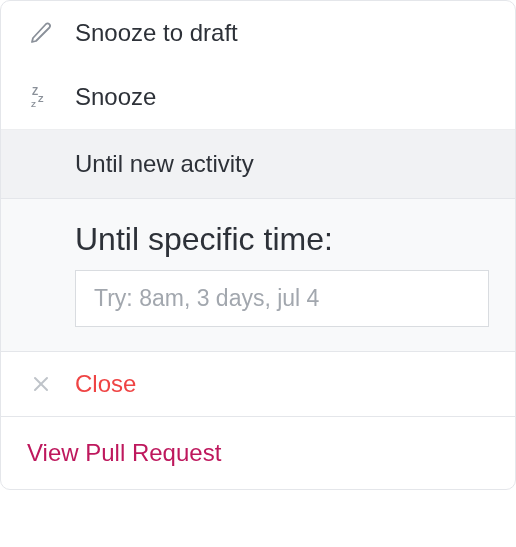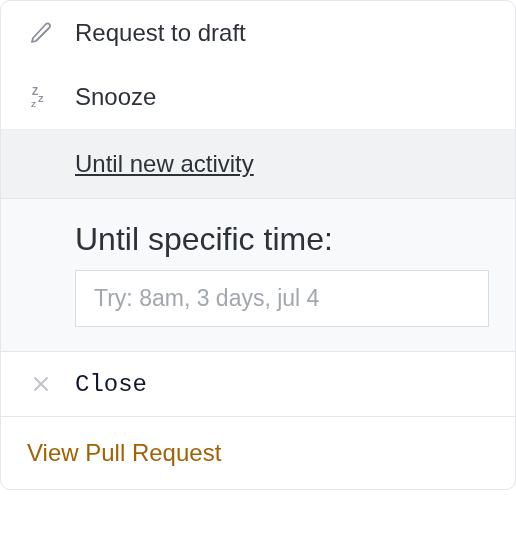--- a/index.html
+++ b/index.html
@@ -32,38 +32,36 @@
     .menu-item .icon {
       width: 28px;
       height: 28px;
       margin-right: 20px;
       display: flex;
       align-items: center;
       justify-content: center;
       flex-shrink: 0;
     }
     .menu-item.disabled {
-      color: #0f172a;
-      font-family: Liberation Mono, monospace;
+      color: #ef4444;
     }
     .menu-item.disabled .icon svg {
       stroke: #bfc3c9;
     }
     .submenu {
       background: #f8f9fa;
       border-top: 1px solid #edeef0;
       border-bottom: 1px solid #e4e6ea;
     }
     .submenu-item {
       padding: 20px 26px 20px 74px;
       font-size: 24px;
       color: #2d3138;
       cursor: pointer;
       background: #f1f2f4;
-      text-decoration: underline;
     }
     .submenu-label {
       padding: 22px 26px 12px 74px;
       font-size: 32px;
       color: #2d3138;
     }
     .input-wrapper {
       padding: 0 26px 24px 74px;
     }
     .time-input {
@@ -79,40 +77,40 @@
     .time-input::placeholder {
       color: #a2a7ae;
     }
     .divider {
       height: 1px;
       background: #e4e6ea;
     }
     .bottom-item {
       padding: 22px 26px;
       font-size: 24px;
-      color: #a16207;
+      color: #be185d;
       cursor: pointer;
     }
     .icon svg {
       width: 24px;
       height: 24px;
     }
   </style>
 </head>
 <body>
 
 <div class="menu-container">
 
   <div class="menu-item">
     <span class="icon">
       <svg viewBox="0 0 24 24" fill="none" stroke="#8a9099" stroke-width="1.8" stroke-linecap="round" stroke-linejoin="round">
         <path d="M17 3a2.5 2.5 0 0 1 3.5 3.5L7 20l-4 1 1-4L17 3z"></path>
       </svg>
     </span>
-    <span>Request to draft</span>
+    <span>Snooze to draft</span>
   </div>
 
   <div class="menu-item">
     <span class="icon">
       <svg viewBox="0 0 24 24" fill="#8a9099">
         <text x="3" y="10" font-size="10" font-weight="bold" font-family="Arial">Z</text>
         <text x="9" y="17" font-size="9" font-weight="bold" font-family="Arial">Z</text>
         <text x="2" y="22" font-size="8" font-weight="bold" font-family="Arial">Z</text>
       </svg>
     </span>

